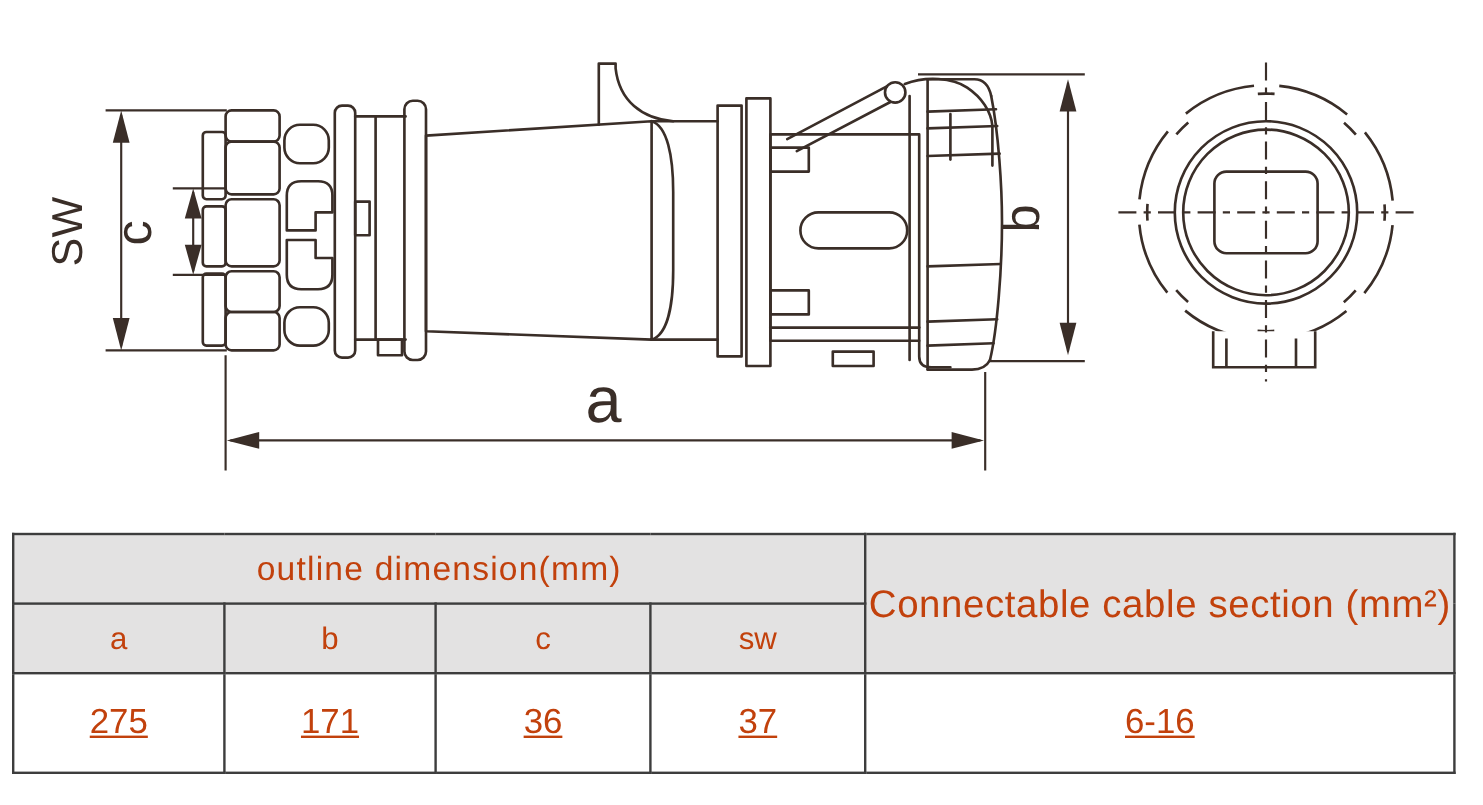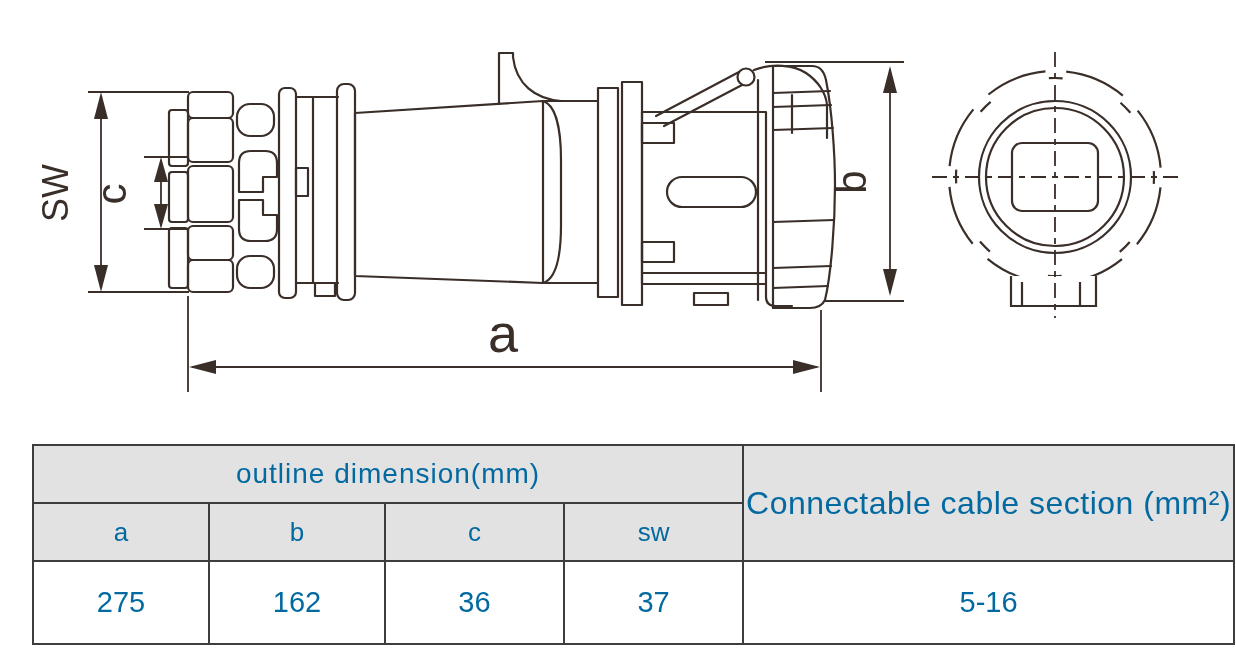--- a/index.html
+++ b/index.html
@@ -1,26 +1,26 @@
 <!DOCTYPE html>
 <html><head>
 <meta charset="utf-8">
 <style>
   html,body{margin:0;padding:0;background:#ffffff;}
   .stage{position:relative;width:1236px;height:671px;background:#ffffff;overflow:hidden;
          font-family:"Liberation Sans", sans-serif;}
   svg.drawing{position:absolute;left:0;top:0;}
   .dim-label{fill:#3a2e28;font-family:"Liberation Sans",sans-serif;}
   
-  table.spec{position:absolute;left:32px;top:444px;width:1201px;border-collapse:collapse;
-             table-layout:fixed;color:#0369a1;}
+  table.spec{position:absolute;left:10px;top:444px;width:1201px;border-collapse:collapse;
+             table-layout:fixed;color:#c2410c;}
   table.spec td{border:2px solid #3d3d3d;text-align:center;vertical-align:middle;padding:0;}
   td.gh{background:#e3e2e2;font-size:28px;letter-spacing:1px;height:56px;}
   td.sh{background:#e3e2e2;font-size:26px;height:56px;}
-  td.val{background:#ffffff;font-size:29px;height:81px;}
+  td.val{background:#ffffff;font-size:29px;height:81px;text-decoration:underline;}
   td.cable{font-size:32px;letter-spacing:0.5px;}
 </style>
 </head>
 <body>
 
 <div class="stage">
 
   <svg class="drawing" width="1236" height="430" viewBox="0 0 1236 430">
 
     <g stroke="#3a2e28" stroke-width="1.8" fill="none">
@@ -167,20 +167,20 @@
         <td class="gh cable" rowspan="2">Connectable cable section (mm²)</td>
       </tr>
       <tr>
         <td class="sh">a</td>
         <td class="sh">b</td>
         <td class="sh">c</td>
         <td class="sh">sw</td>
       </tr>
       <tr>
         <td class="val">275</td>
-        <td class="val">162</td>
+        <td class="val">171</td>
         <td class="val">36</td>
         <td class="val">37</td>
-        <td class="val">5-16</td>
+        <td class="val">6-16</td>
       </tr>
     </tbody>
   </table>
 </div>
 
 </body></html>

